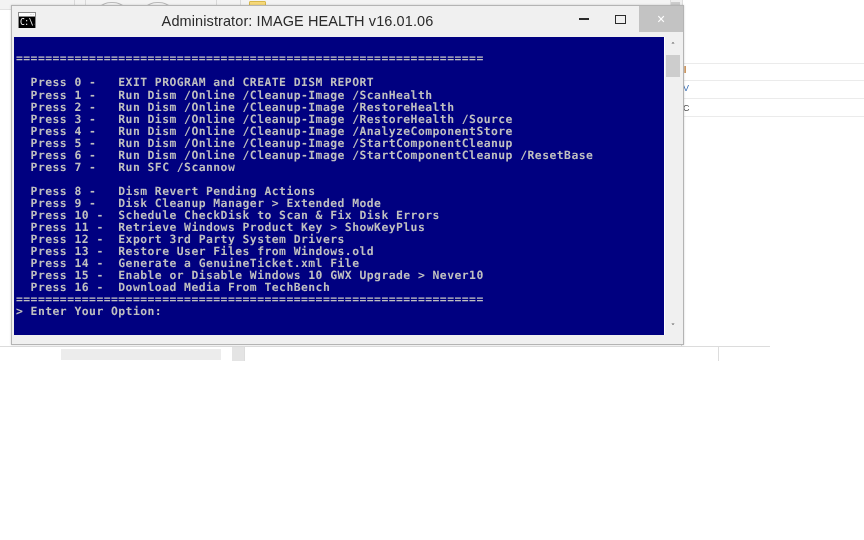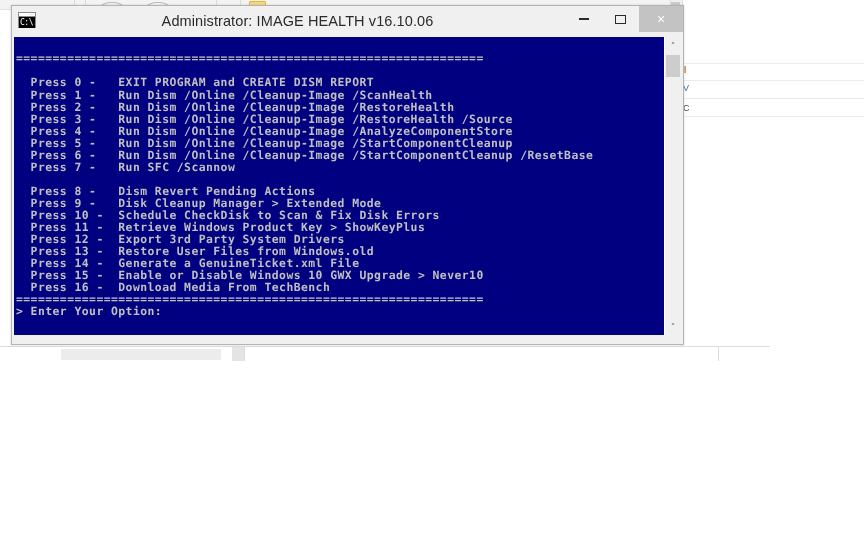--- a/index.html
+++ b/index.html
@@ -330,21 +330,21 @@
 
   <div id="title-bar">
 
     <div id="cmd-icon">
       <div class="icon-strip">
         <span class="icon-dots">···</span>
       </div>
       <div class="icon-body">C:\.</div>
     </div>
 
-    <div id="title-text">Administrator:  IMAGE HEALTH v16.10.06</div>
+    <div id="title-text">Administrator:  IMAGE HEALTH v16.01.06</div>
 
     <div id="win-buttons">
       <div class="win-btn minimize">
         <span class="glyph-min"></span>
       </div>
       <div class="win-btn maximize">
         <span class="glyph-max"></span>
       </div>
       <div class="win-btn close">
         <span class="glyph-close">×</span>

